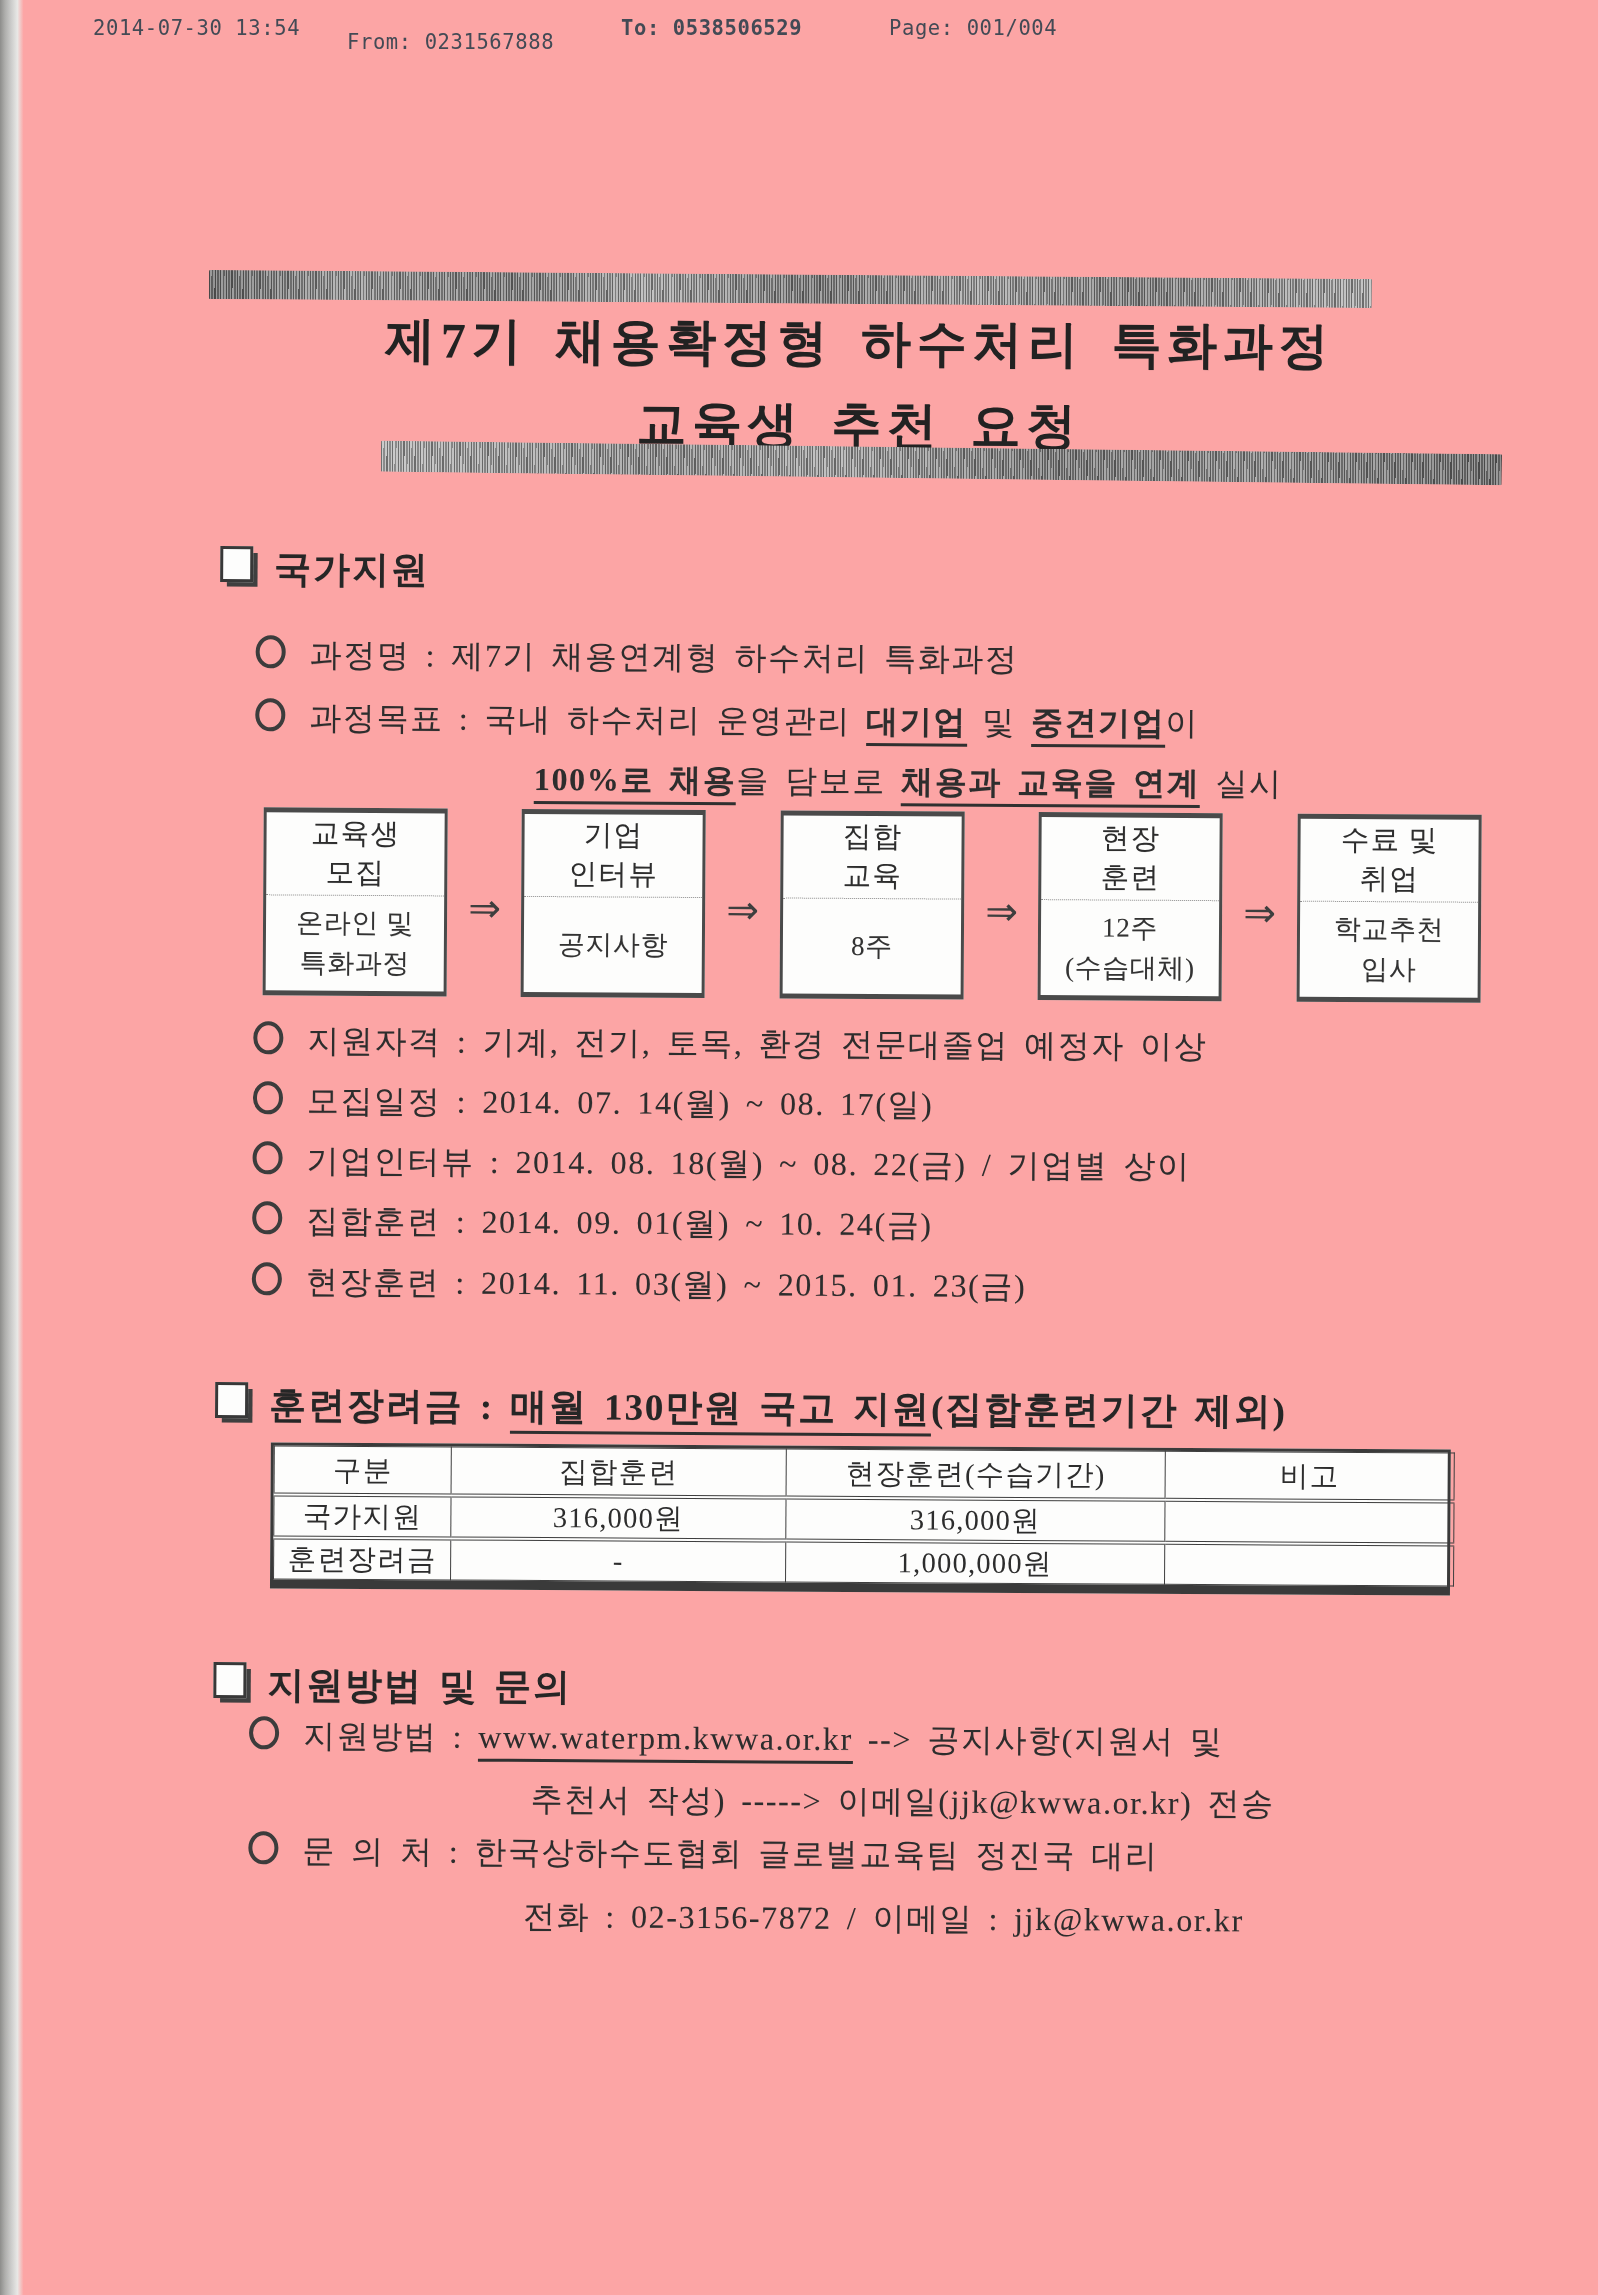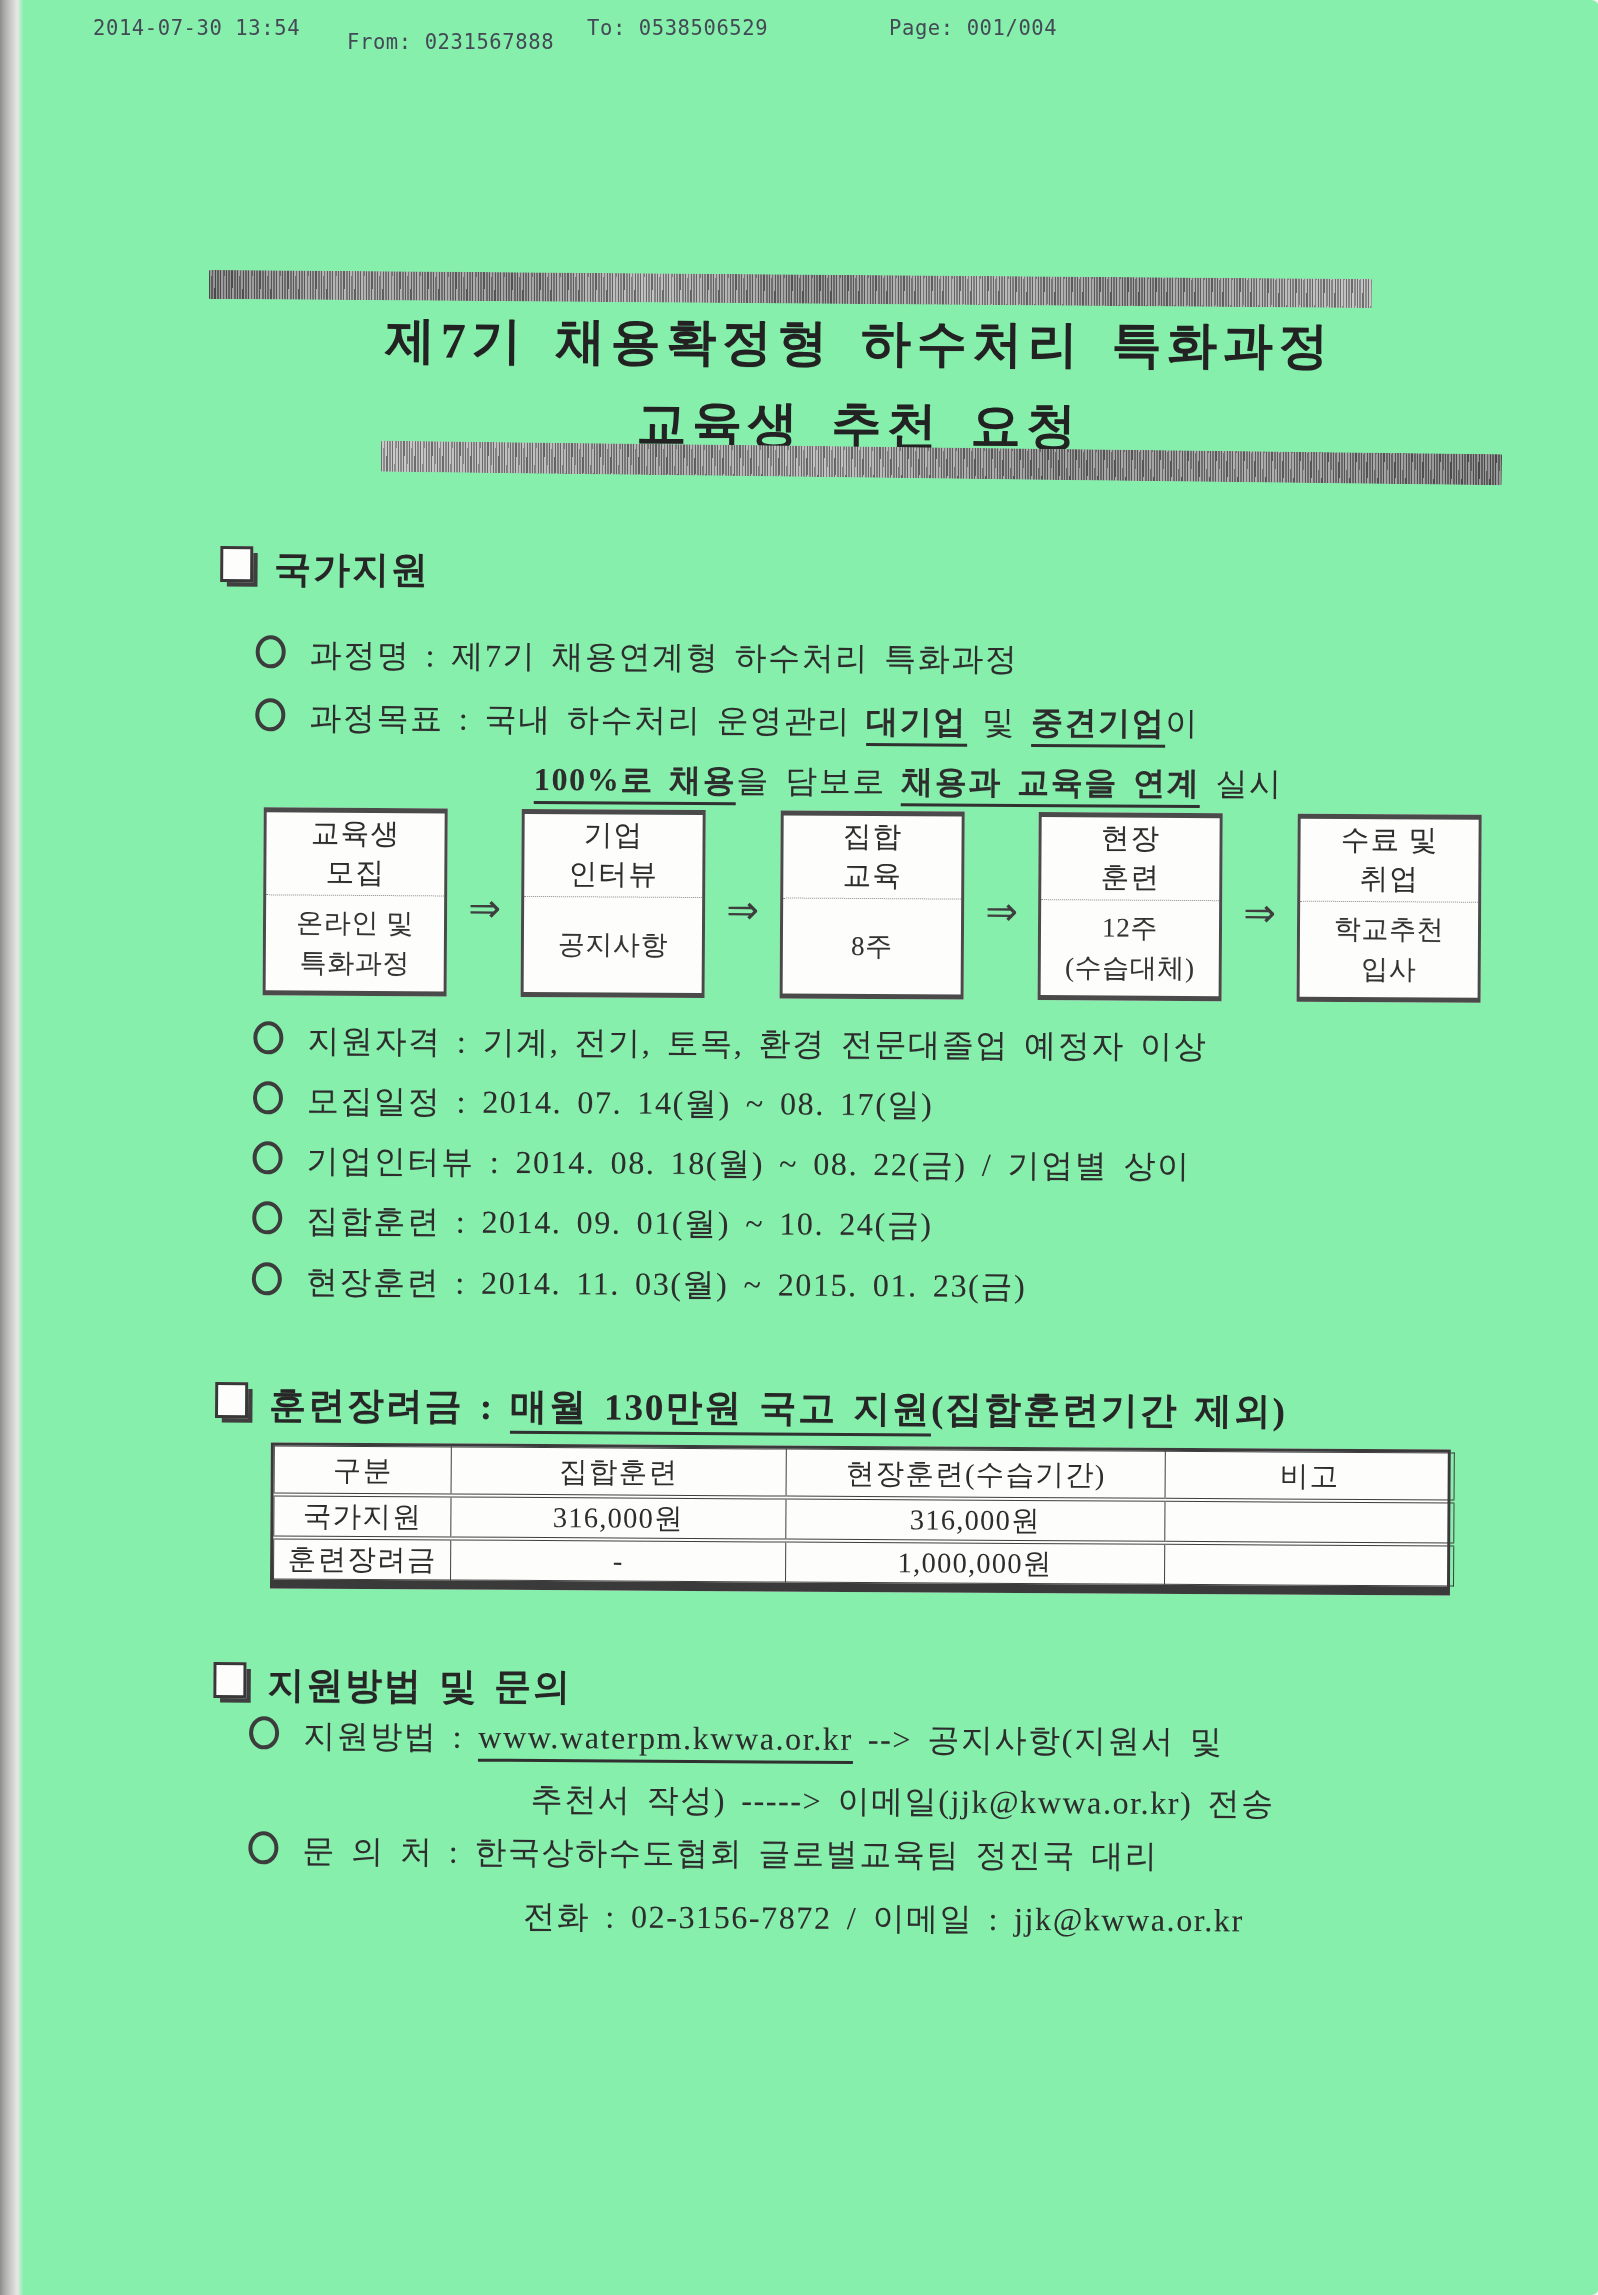--- a/index.html
+++ b/index.html
@@ -6,40 +6,39 @@
   body {
     width:1599px; height:2295px;
     background:#f4f4f2;
     font-family:"Liberation Serif","DejaVu Serif",serif;
     color:#2d2d2d;
     position:relative;
     overflow:hidden;
   }
   #page {
     position:absolute; inset:0;
-    background:#86efac;
-    border-radius:8px;
+    background:#fca5a5;
   }
   
   .scan-edge {
     position:absolute; left:0; top:0; width:23.6px; height:100%;
     background:linear-gradient(90deg,#8d8d8b 0px,#aeaeac 5px,#cccccb 11.2px,#e8e8e6 17.4px,rgba(255,255,255,0) 23.6px);
     z-index:5;
   }
   
   .fax {
     position:absolute; top:16px; left:0; width:100%; height:31px;
     font-family:"DejaVu Sans Mono","Liberation Mono",monospace;
     font-size:20.5px; letter-spacing:0.6px; color:#434a55;
     z-index:4;
   }
   .fax span { position:absolute; top:0; white-space:nowrap; }
   .fx-date { left:93px; }
   .fx-from { left:347px;margin-top:14px; }
-  .fx-to   { left:587px; }
+  .fx-to   { left:621px;font-weight:bold; }
   .fx-page { left:889px; }
 
   
   .content {
     position:absolute; inset:0;
     transform:rotate(0.35deg);
     transform-origin:211px 273px;
     z-index:3;
   }
   .content .txt { text-shadow:0.3px 0.3px 0 rgba(60,60,60,0.22); }

